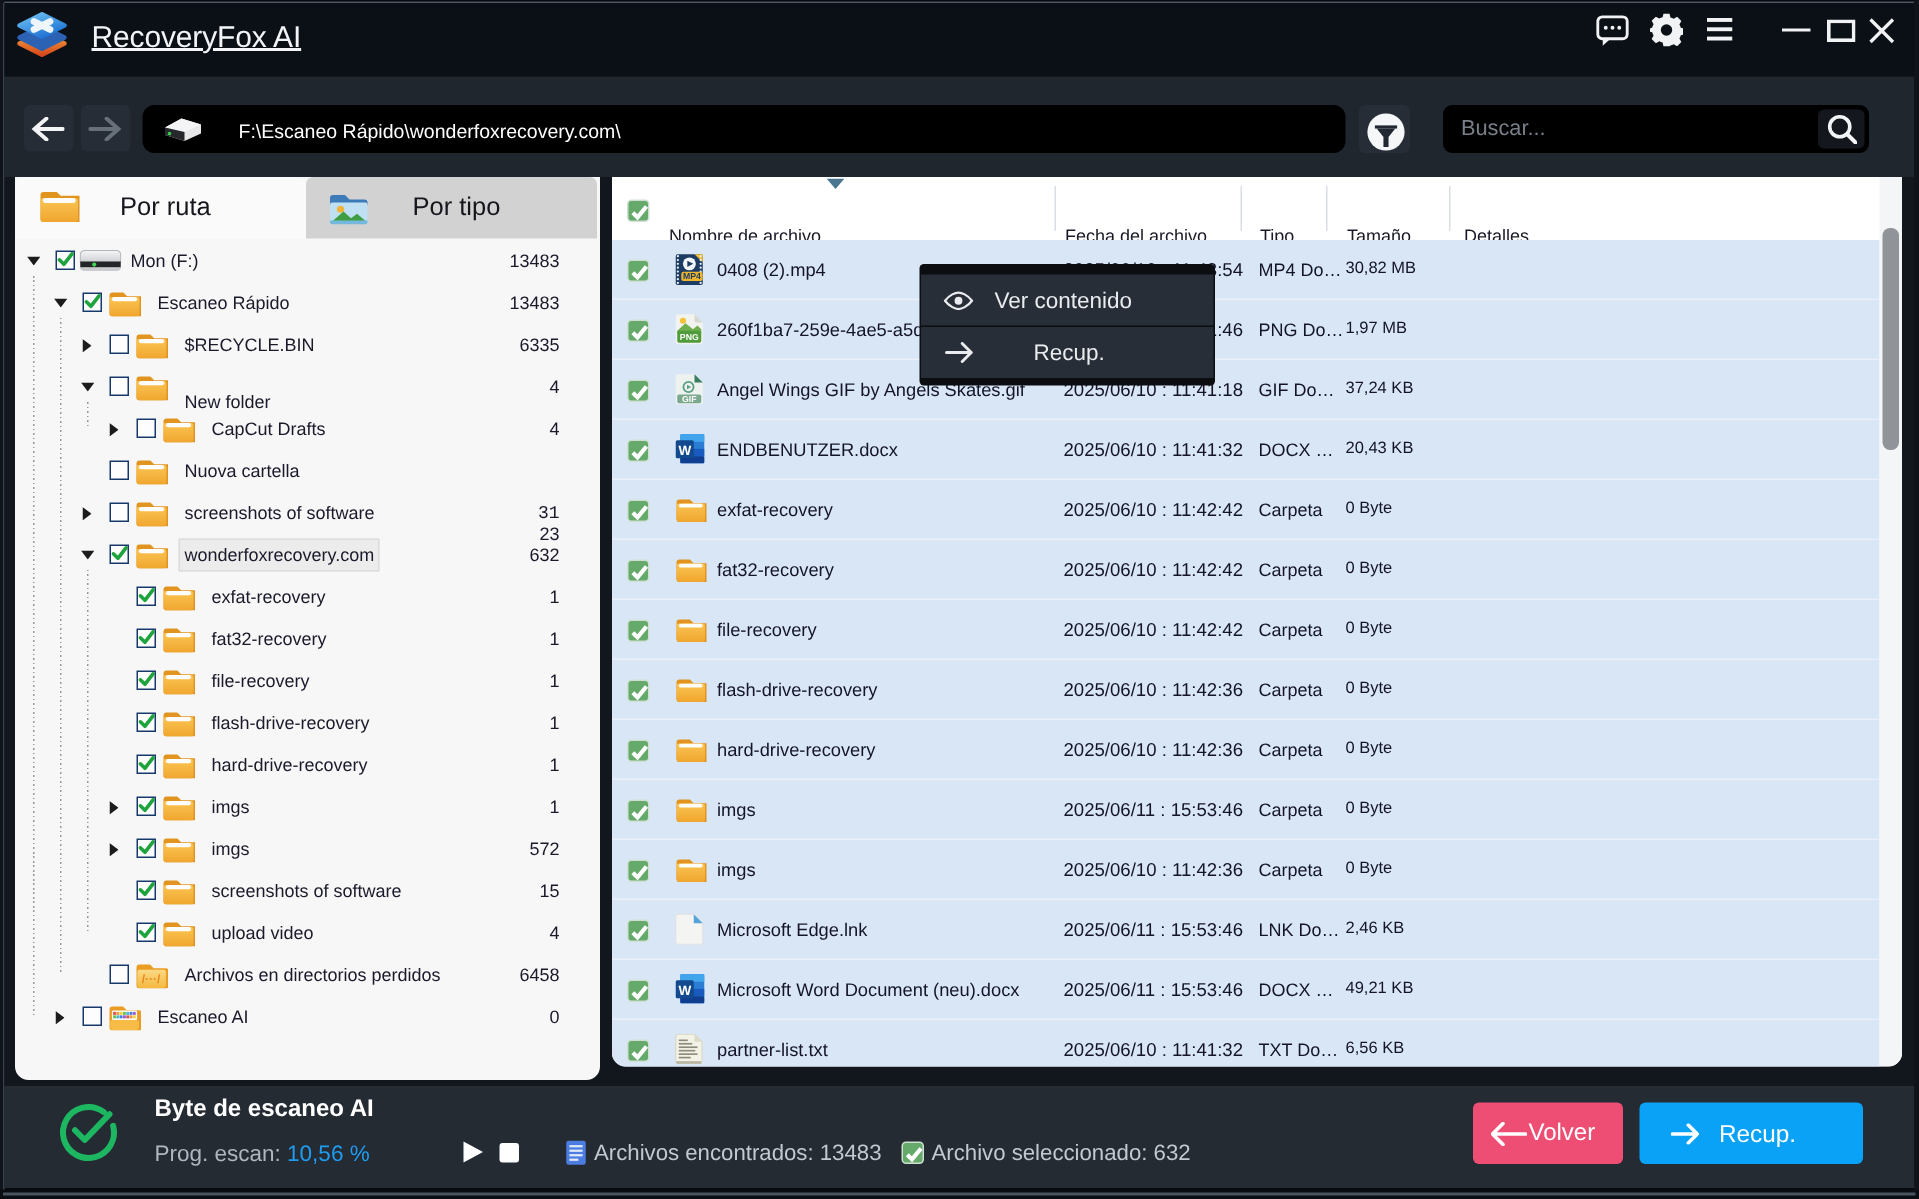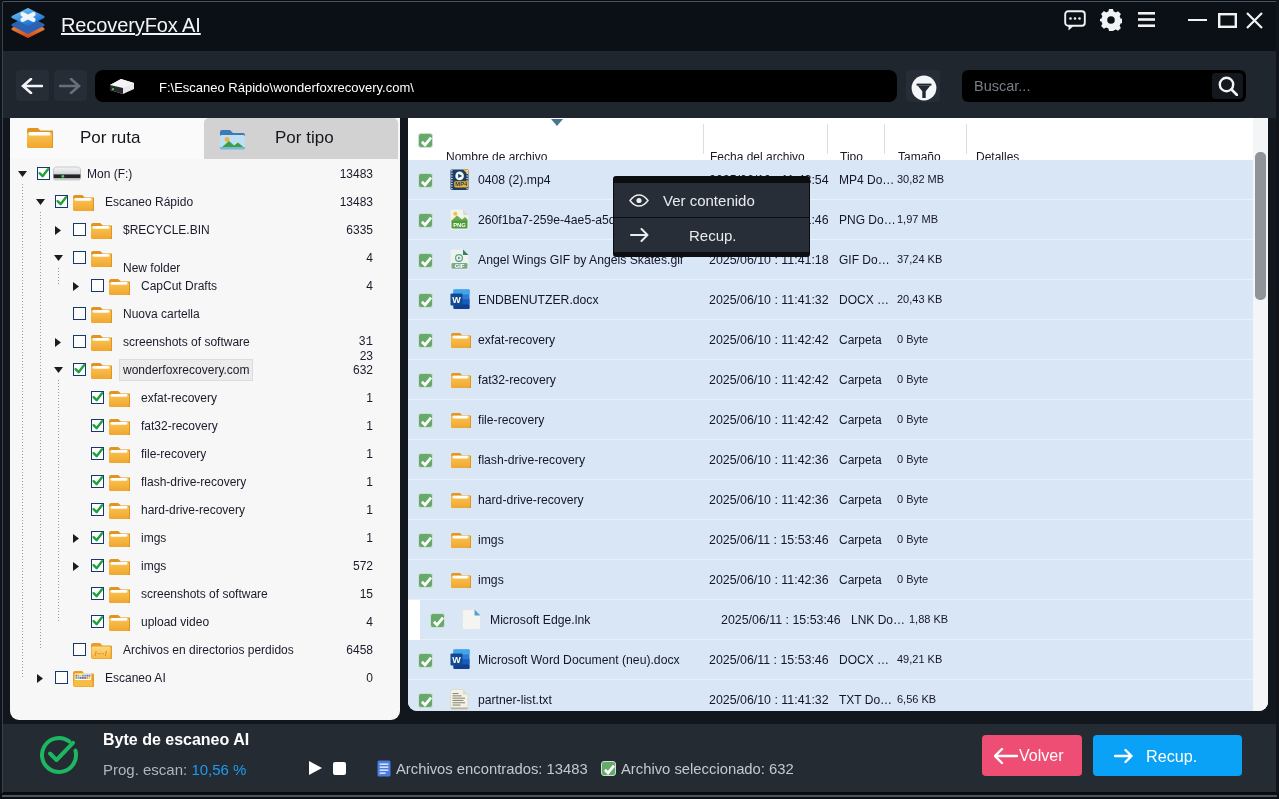--- a/index.html
+++ b/index.html
@@ -750,34 +750,34 @@
         </defs>
 <path d="M1 3 a2 2 0 0 1 2-2 h6.930000000000001 l2.5 2.5 h10.5 a2 2 0 0 1 2 2 V14 a2 2 0 0 1 -2 2 H3 a2 2 0 0 1 -2-2 Z" fill="#e29420"></path>
 <path d="M1 5.12 a1.5 1.5 0 0 1 1.5-1.5 h16 a1.5 1.5 0 0 1 1.5 1.5 V14 a2 2 0 0 1 -2 2 H3 a2 2 0 0 1 -2-2 Z" fill="url(#fg21)"></path>
 <rect x="2.6" y="3.84" width="15.8" height="2.56" rx="1.5" fill="#fdfdfb"></rect>
       </svg>
       <div class="cellname">imgs</div>
       <div class="celldate">2025/06/10 : 11:42:36</div>
       <div class="celltype">Carpeta</div>
       <div class="cellsize">0 Byte</div>
     </div>
-    <div class="row" style="top:482px;margin-left:12px;">
+    <div class="row" style="top:482px;">
       <div class=" gcb" style="left:10px;top:13px;border:1px solid #cfe0d2;">
         <svg width="15" height="15" viewBox="0 0 14 14" style="position:absolute;left:0;top:0;">
           <path d="M2.7 7.3 L5.6 10.2 L11.2 3.4" stroke="#fff" stroke-width="2.6" fill="none"></path>
         </svg>
       </div>
       <svg class="abs" style="left:42px;top:9px;" width="19" height="21" viewBox="0 0 19 21">
         <path d="M0.5 2 a1.5 1.5 0 0 1 1.5-1.5 h10.5 l6 6 v12.5 a1.5 1.5 0 0 1 -1.5 1.5 h-15 a1.5 1.5 0 0 1 -1.5-1.5 Z" fill="#f4f4f2" stroke="#e0e0dc" stroke-width="0.6"></path>
 <path d="M12.5 0.5 l6 6 h-6 Z" fill="#54a3d8"></path>
       </svg>
       <div class="cellname">Microsoft Edge.lnk</div>
       <div class="celldate">2025/06/11 : 15:53:46</div>
       <div class="celltype">LNK Do…</div>
-      <div class="cellsize">1,88 KB</div>
+      <div class="cellsize">2,46 KB</div>
     </div>
     <div class="row" style="top:522px;">
       <div class=" gcb" style="left:10px;top:13px;border:1px solid #cfe0d2;">
         <svg width="15" height="15" viewBox="0 0 14 14" style="position:absolute;left:0;top:0;">
           <path d="M2.7 7.3 L5.6 10.2 L11.2 3.4" stroke="#fff" stroke-width="2.6" fill="none"></path>
         </svg>
       </div>
       <svg class="abs" style="left:42px;top:9px;" width="20" height="20" viewBox="0 0 20 20">
         <rect x="3.5" y="0.5" width="16" height="19.5" rx="1" fill="#2b7cd3"></rect>
 <rect x="3.5" y="0.5" width="16" height="5" fill="#41a5ee"></rect>

